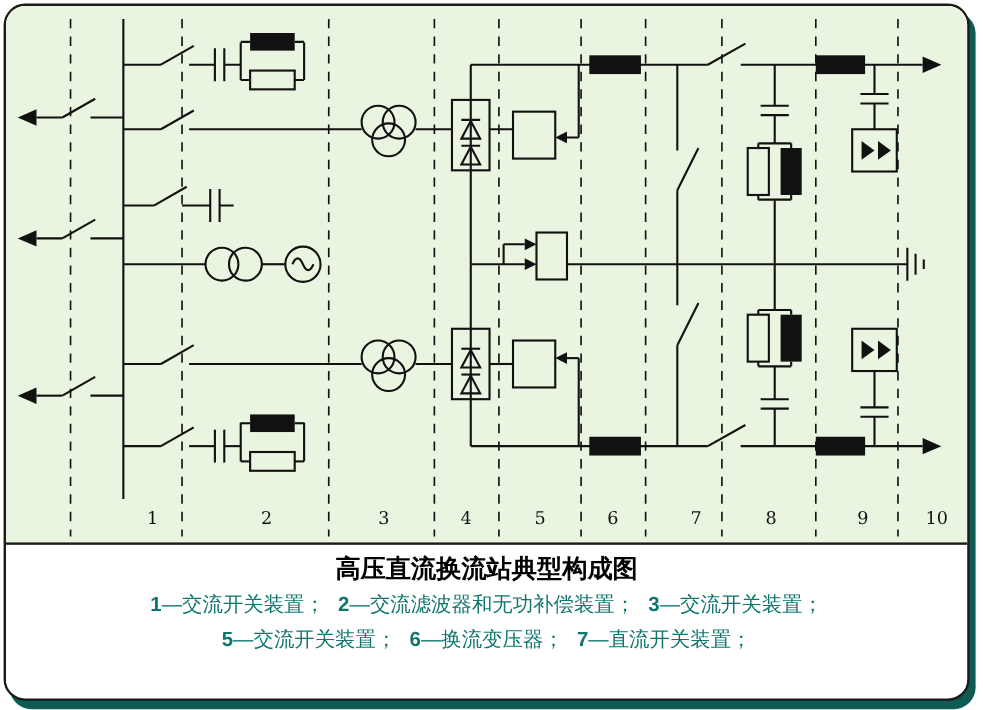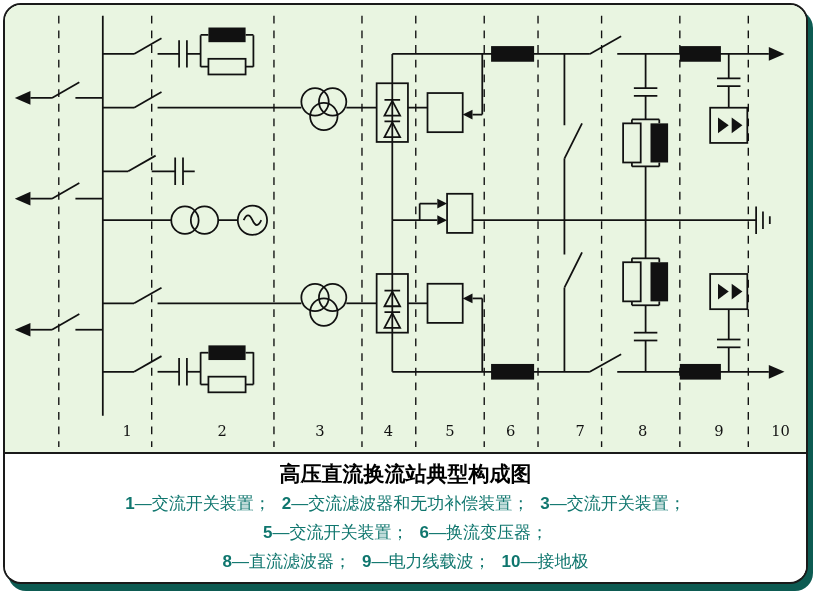--- a/index.html
+++ b/index.html
@@ -283,22 +283,18 @@
     <div class="title">高压直流换流站典型构成图</div>
     <div class="legend">
       <div class="legend-row">
         <span><b>1</b><span>—交流开关装置；</span></span>
         <span><b>2</b><span>—交流滤波器和无功补偿装置；</span></span>
         <span><b>3</b><span>—交流开关装置；</span></span>
       </div>
       <div class="legend-row">
         <span><b>5</b><span>—交流开关装置；</span></span>
         <span><b>6</b><span>—换流变压器；</span></span>
-      </div>
-      <div class="legend-row">
-        <span><b>8</b><span>—直流滤波器；</span></span>
-        <span><b>9</b><span>—电力线载波；</span></span>
-        <span><b>10</b><span>—接地极</span></span>
+        <span><b>7</b><span>—直流开关装置；</span></span>
       </div>
     </div>
   </div>
 
 </div>
 
 </body></html>

